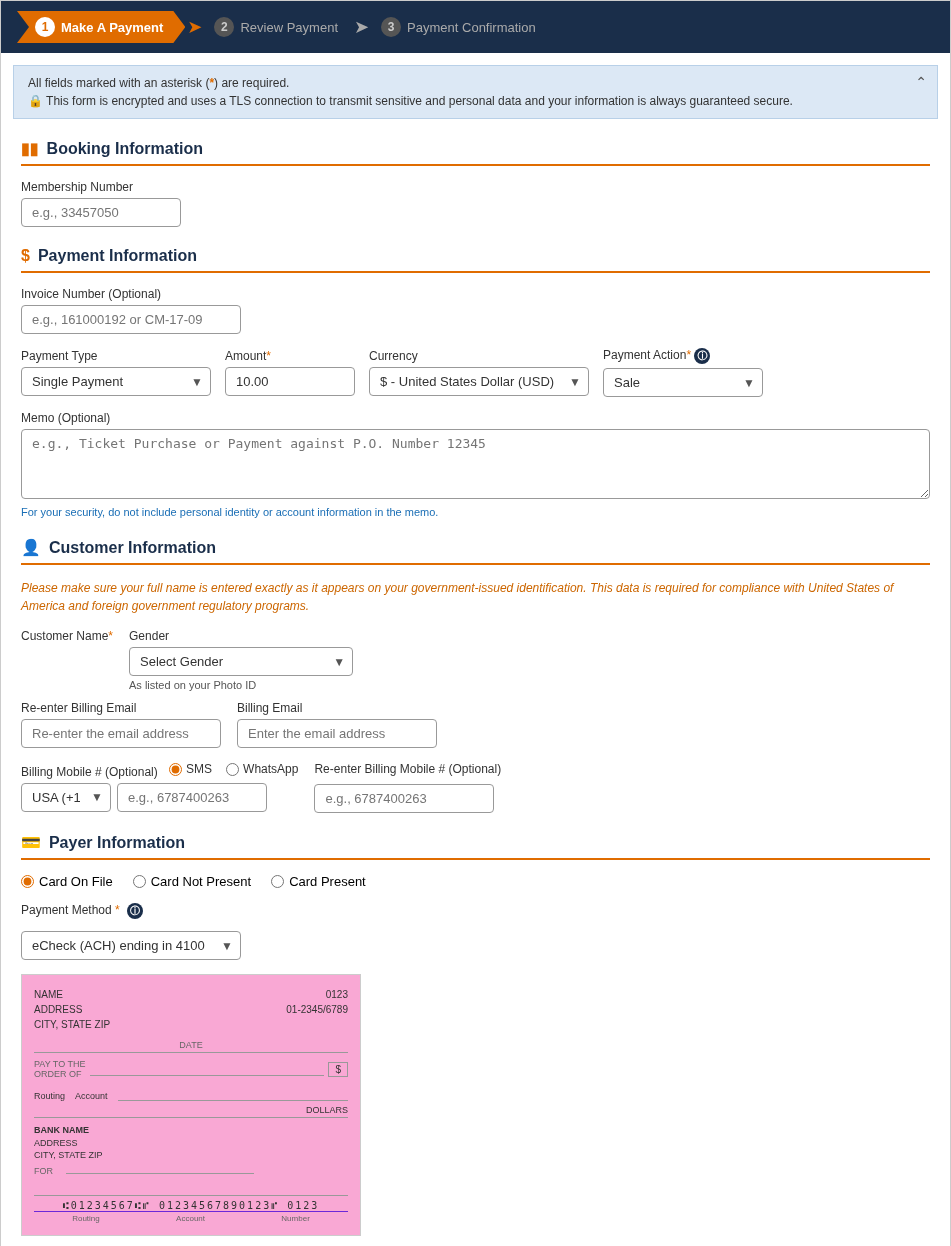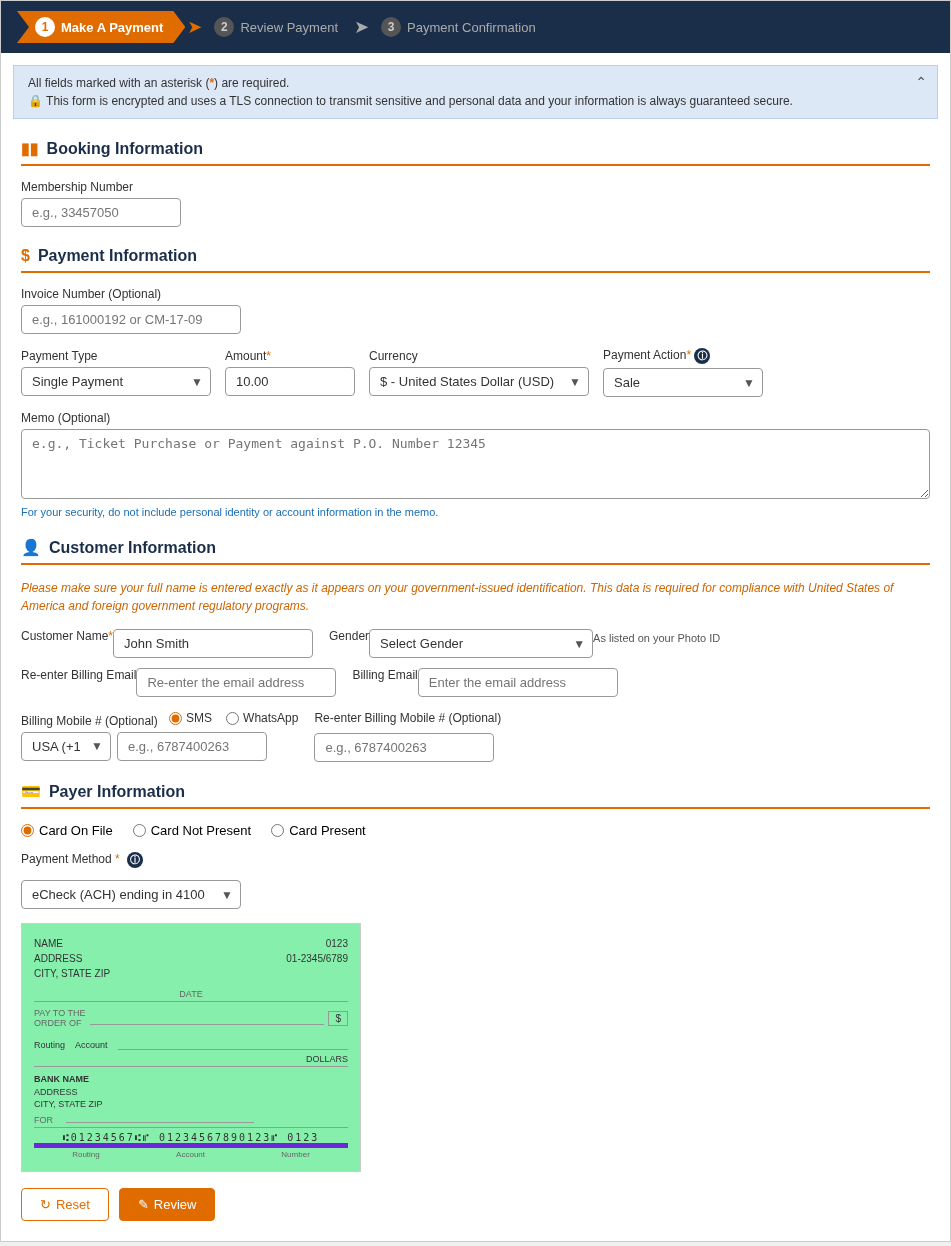--- a/index.html
+++ b/index.html
@@ -129,21 +129,21 @@
 
     textarea { width: 100%; height: 70px; resize: vertical; }
 
     
     .form-row {
       display: flex;
       gap: 16px;
       align-items: flex-start;
       flex-wrap: wrap;
     }
-    .form-col { display: flex; }
+    .form-col { display: flex; flex-direction: column; }
 
     
     .select-wrapper {
       position: relative;
       display: inline-block;
     }
     .select-wrapper select {
       appearance: none;
       -webkit-appearance: none;
       padding-right: 30px;
@@ -257,21 +257,21 @@
       background: #1a2e4a;
       color: #fff;
       font-size: 10px;
       cursor: pointer;
       font-weight: bold;
     }
 
     
     .check-image {
       border: 1px solid #ccc;
-      background: #86efac;
+      background: #f9a8d4;
       width: 340px;
       padding: 12px;
       font-size: 10px;
       color: #333;
       margin-bottom: 16px;
     }
     .check-top {
       display: flex;
       justify-content: space-between;
       margin-bottom: 8px;
@@ -324,29 +324,29 @@
       justify-content: space-between;
       margin-bottom: 4px;
       font-size: 9px;
     }
     .check-bank-address { line-height: 1.4; }
     .check-for-row {
       font-size: 9px;
       color: #666;
       border-bottom: 1px solid #999;
       margin-bottom: 4px;
-      padding-bottom: 2px;
+      padding-bottom: 19px;
     }
     .check-micr {
       font-family: monospace;
       font-size: 10px;
       letter-spacing: 2px;
       color: #333;
       text-align: center;
-      border-bottom: 5px solid #6d28d9;
+      border-bottom: 1px solid #6d28d9;
     }
     .check-routing-label-row {
       display: flex;
       justify-content: space-around;
       font-size: 8px;
       color: #666;
       padding-top: 2px;
     }
 
     
@@ -495,21 +495,20 @@
       <span>Customer Information</span>
     </div>
 
     <div class="customer-notice">Please make sure your full name is entered exactly as it appears on your government-issued identification. This data is required for compliance with United States of America and foreign government regulatory programs.</div>
 
     <div class="form-row" style="margin-bottom:10px;">
       <div class="form-col">
         <label class="form-label">
           <span>Customer Name</span><span class="req" style="color:#e06c00;">*</span>
         </label>
-        <input type="text" style="width: 200px;" value="John Smith">
       </div>
       <div class="form-col">
         <label class="form-label">Gender</label>
         <div class="select-wrapper">
           <select style="width:224px;">
             <option>Select Gender</option>
             <option>Male</option>
             <option>Female</option>
             <option>Non-Binary</option>
             <option>Prefer not to say</option>

